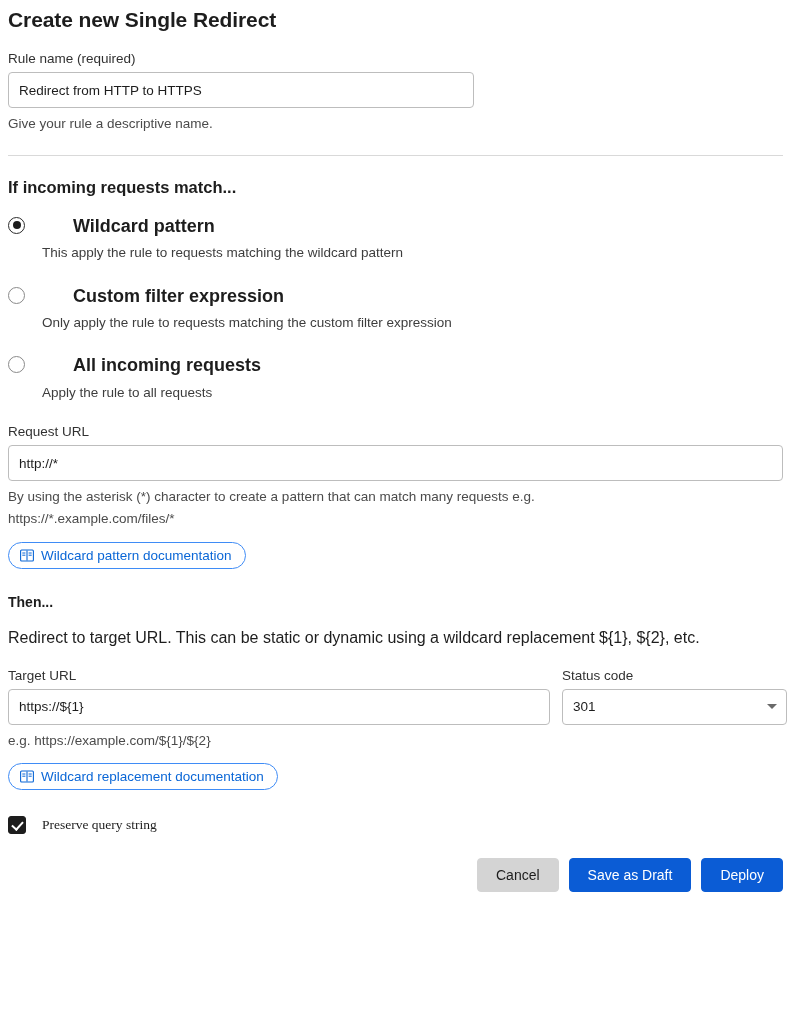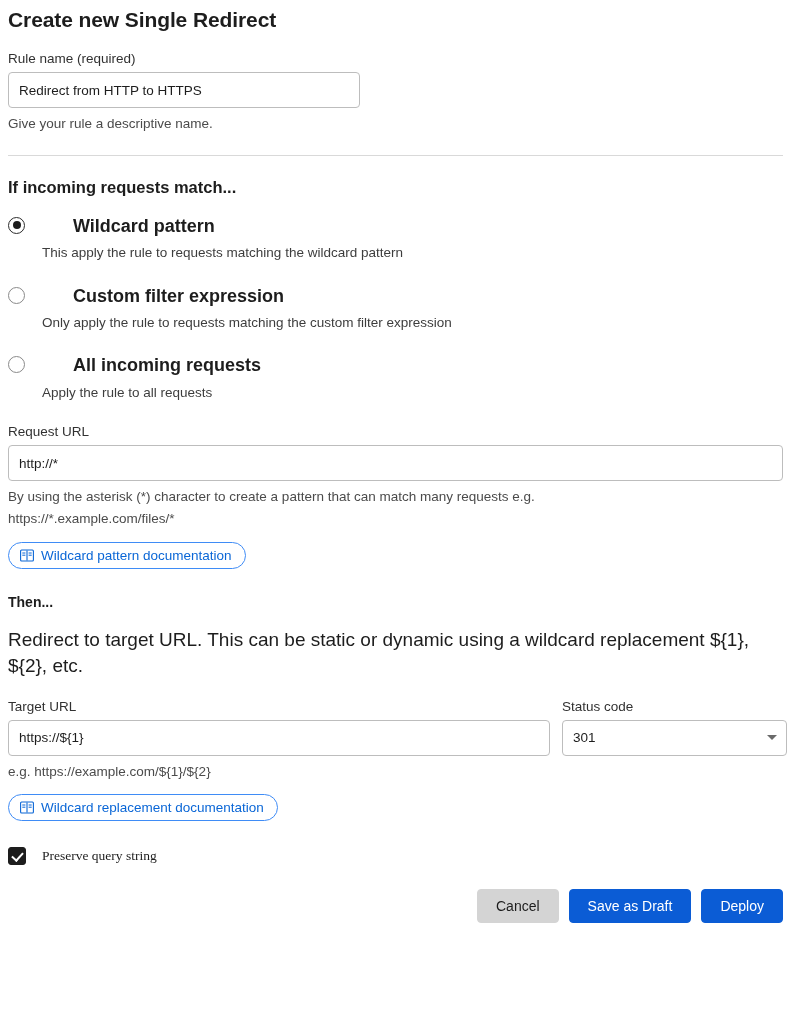--- a/index.html
+++ b/index.html
@@ -35,21 +35,21 @@
     height: 36px;
     border: 1px solid #bdbdbd;
     border-radius: 4px;
     background: #fff;
     font-family: "Liberation Sans", sans-serif;
     font-size: 13.5px;
     color: #1d1d1d;
     padding: 0 10px;
     outline: none;
   }
-  #rule-name-input { width: 352px; }
+  #rule-name-input { width: 466px; }
   .helper-text {
     font-size: 13.5px;
     color: #4b4b4b;
     margin-top: 6px;
     line-height: 1.45;
   }
   .divider {
     border: none;
     border-top: 1px solid #d9d9d9;
     margin: 21px 0 0 0;
@@ -128,21 +128,21 @@
     height: 13px;
     flex: 0 0 auto;
   }
   .then-title {
     font-size: 14px;
     font-weight: bold;
     color: #1d1d1d;
     margin-top: 25px;
   }
   .then-desc {
-    font-size: 19px;
+    font-size: 16px;
     color: #1d1d1d;
     margin-top: 17px;
     line-height: 1.4;
   }
   .two-col {
     display: flex;
     gap: 12px;
     margin-top: 0;
   }
   .col-target { flex: 0 0 542px; }

